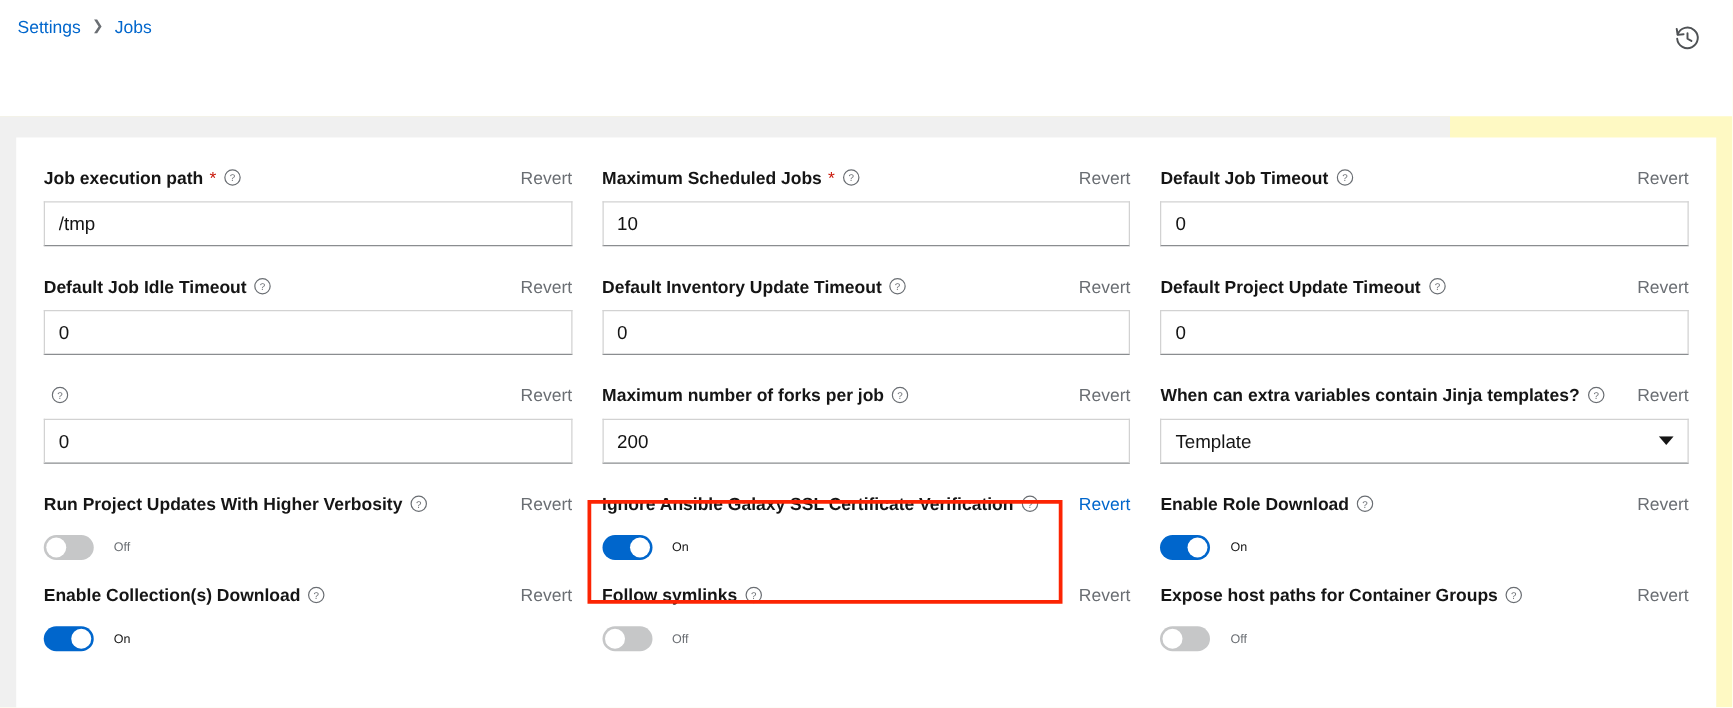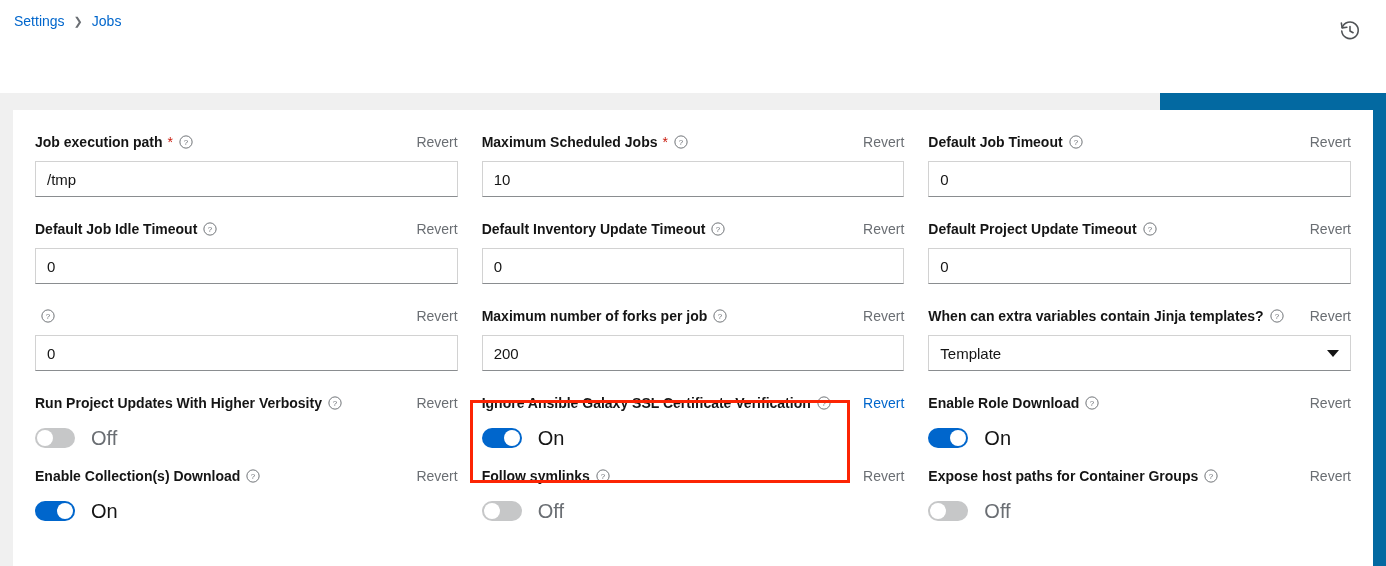--- a/index.html
+++ b/index.html
@@ -6,21 +6,21 @@
   html, body {
     margin: 0; padding: 0;
     width: 1386px; height: 566px;
     background: #fff;
     font-family: "Liberation Sans", sans-serif;
     overflow: hidden;
   }
   .page {
     position: relative;
     width: 1386px; height: 566px;
-    background: #0369a1;
+    background: #fef9c3;
   }
   
   .header {
     position: relative;
     background: #ffffff;
     padding: 10px 20px 0 14px;
     height: 93px;
   }
   .breadcrumb {
     display: flex; align-items: center;
@@ -148,21 +148,21 @@
   .toggle.on { background: #0066cc; }
   .toggle .knob {
     position: absolute;
     top: 2px; left: 2px;
     width: 16px; height: 16px;
     border-radius: 50%;
     background: #fff;
   }
   .toggle.on .knob { left: 22px; }
   .toggle-label {
-    font-size: 20px;
+    font-size: 10px;
     margin-left: 16px;
     color: #151515;
   }
   .toggle-label.off { color: #6a6e73; }
   
   .highlight {
     position: absolute;
     left: 470px; top: 400px;
     width: 380px; height: 83px;
     border: 3px solid #fc2403;

